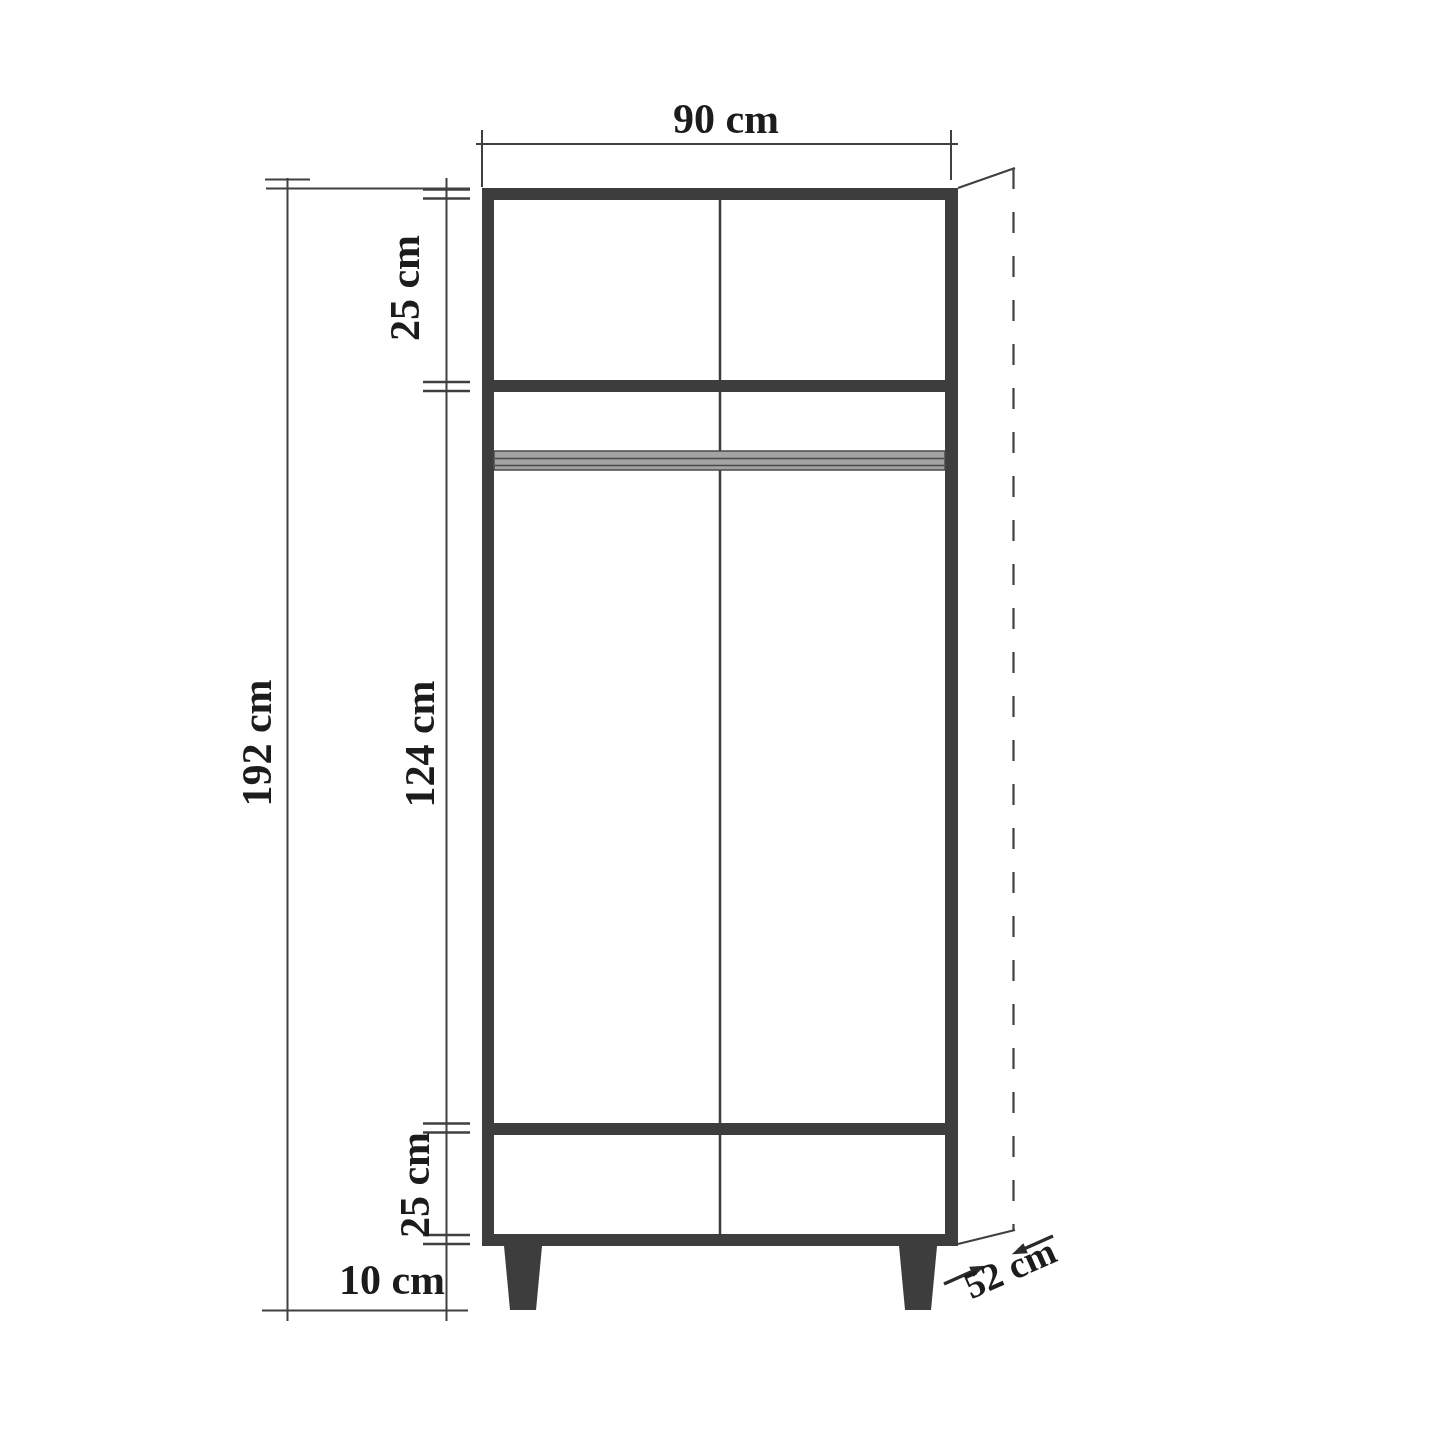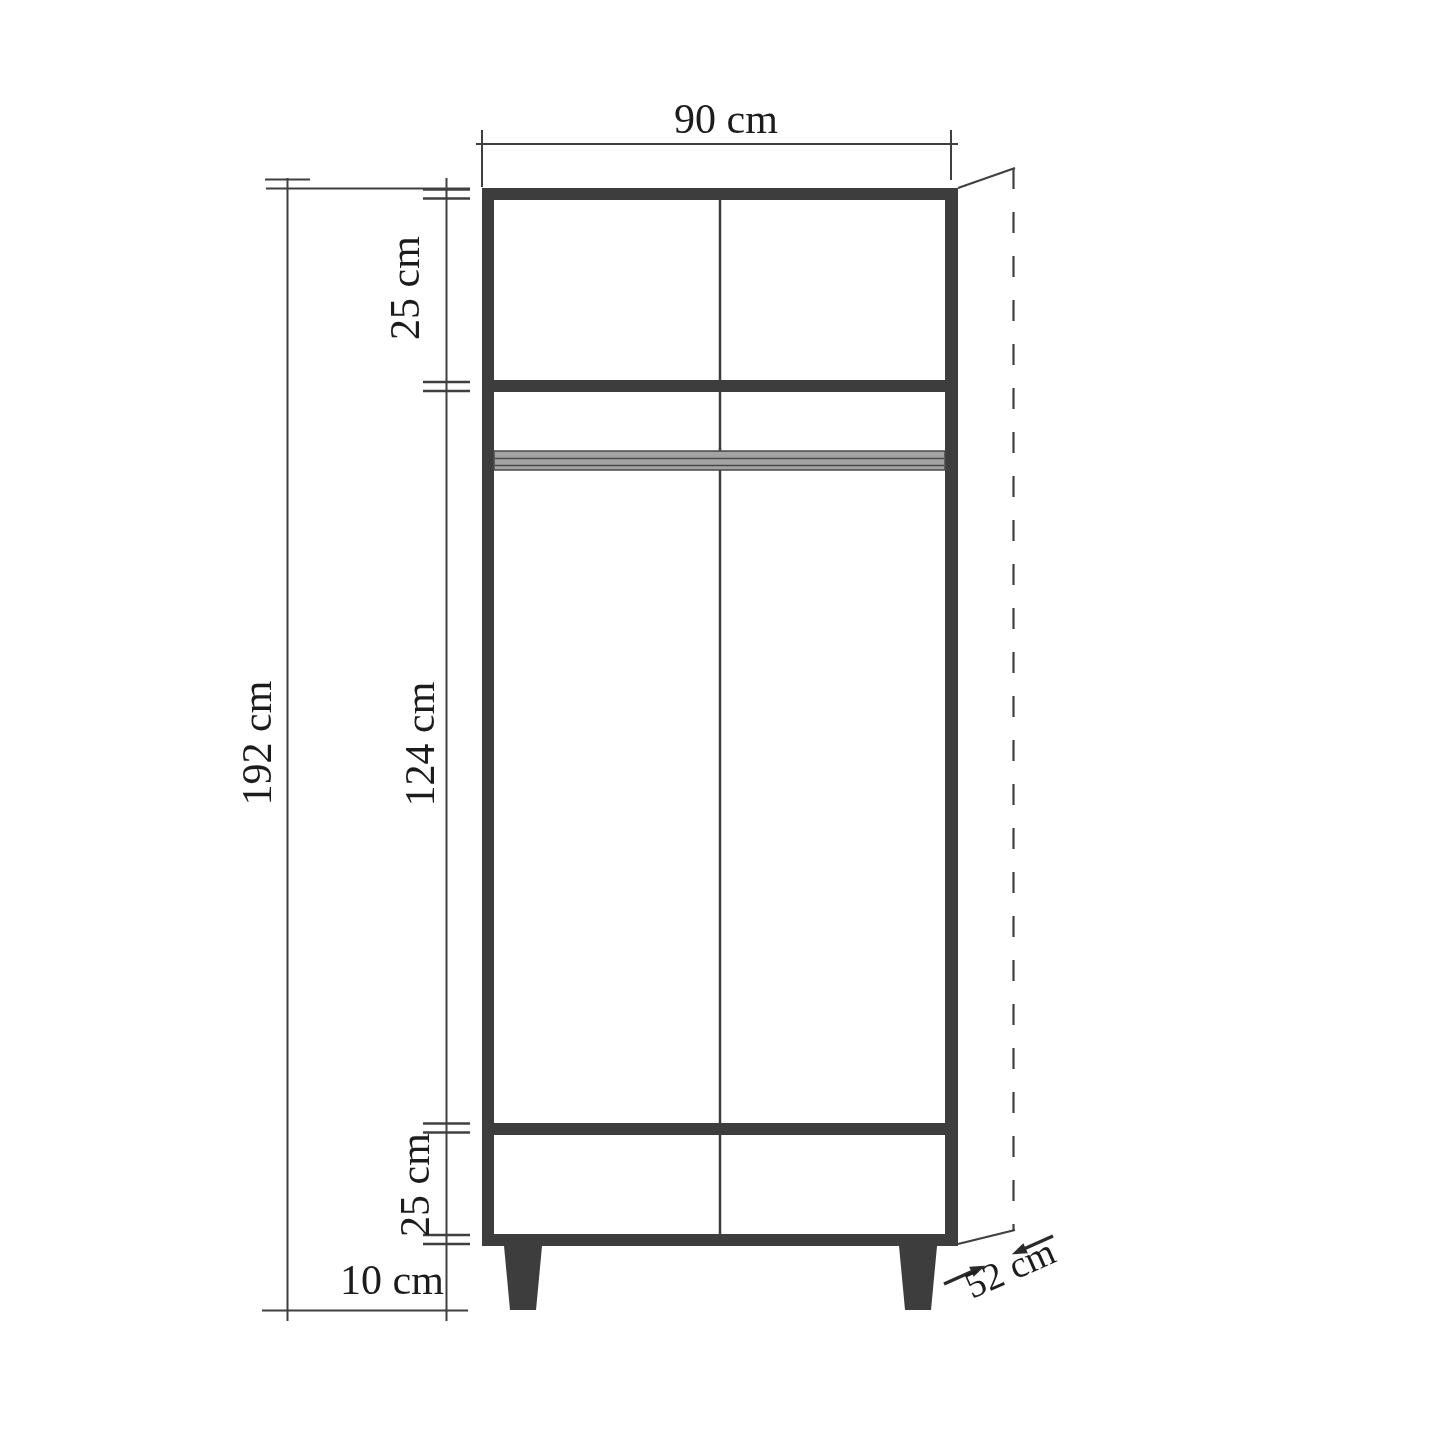--- a/index.html
+++ b/index.html
@@ -1,16 +1,16 @@
 <!DOCTYPE html>
 <html><head>
 <meta charset="utf-8">
 <style>
   html,body{margin:0;padding:0;background:#ffffff;}
-  .stage{width:1445px;height:1445px;position:relative;background:#5eead4;}
+  .stage{width:1445px;height:1445px;position:relative;background:#5eead4;font-weight:bold;}
   svg{display:block;}
   text{font-family:"Liberation Serif", serif;}
   .dim-label{font-size:42px;}
   .depth-label{font-size:38px;}
 </style>
 </head>
 <body>
 
 <div class="stage">
 <svg width="1445" height="1445" viewBox="0 0 1445 1445">

